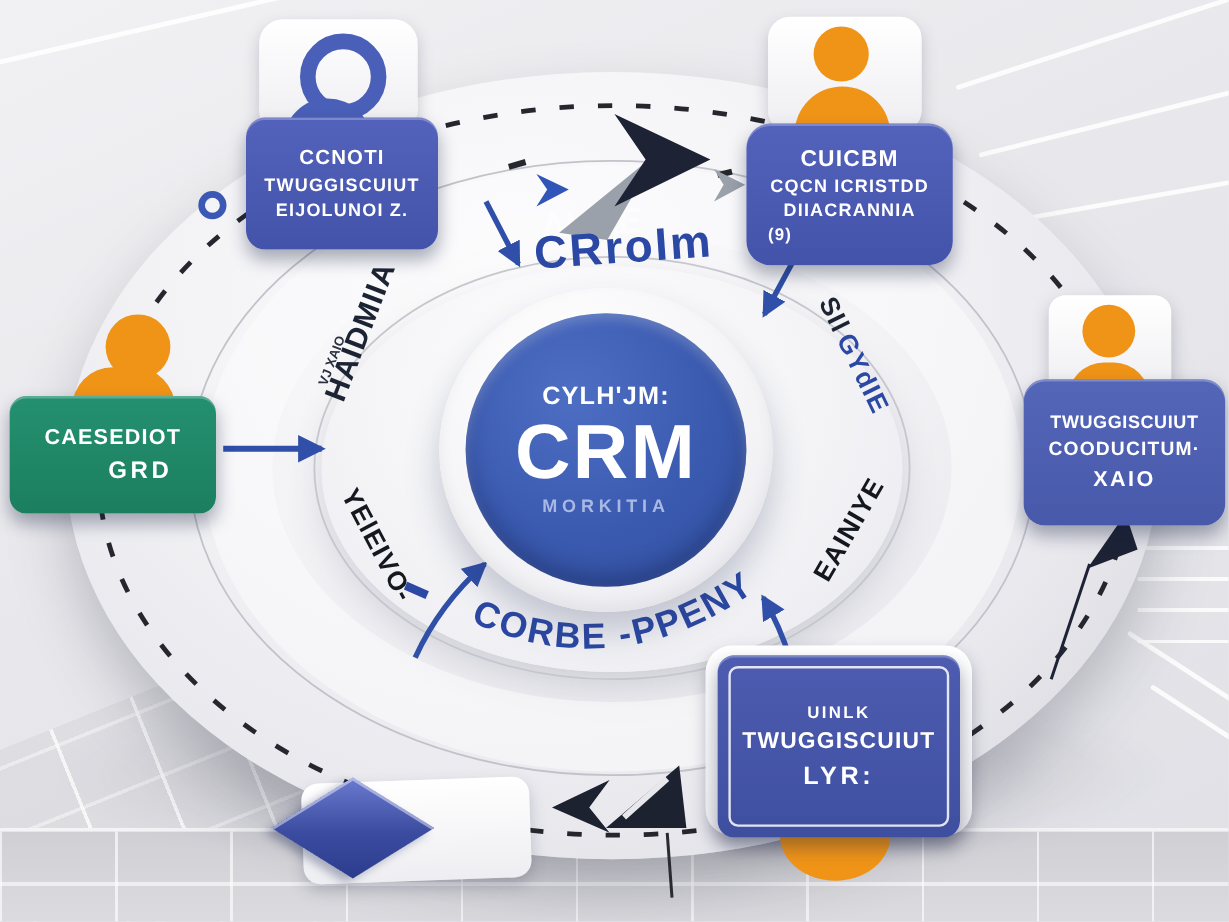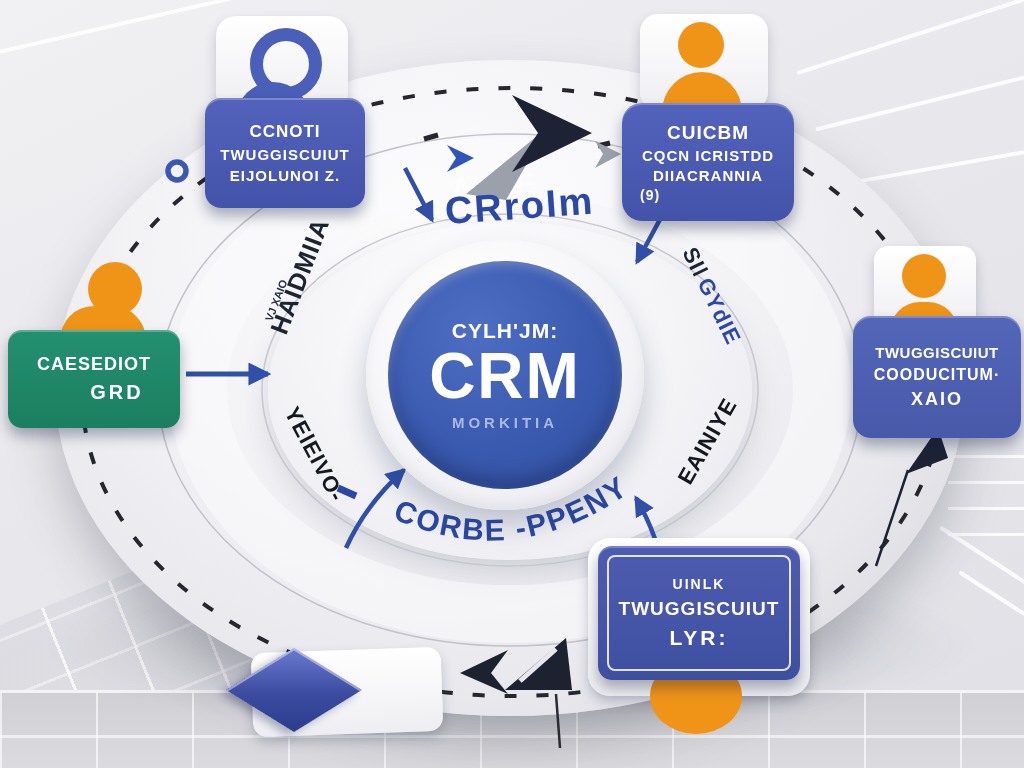--- a/index.html
+++ b/index.html
@@ -194,20 +194,20 @@
     <div class="l1" style="font-size:20px;margin-top:6px;letter-spacing:3px;margin-left:46px;">GRD</div>
   </div>
 
   <div class="box" style="left:853px;top:316px;width:168px;height:122px;border-radius:18px;background:linear-gradient(#5466b8,#4859aa);">
     <div style="font-size:15px;letter-spacing:.5px;">TWUGGISCUIUT</div>
     <div class="l1" style="font-size:16px;margin-top:5px;">COODUCITUM·</div>
     <div class="l1" style="font-size:18px;margin-top:5px;letter-spacing:2px;">XAIO</div>
   </div>
 
 
-  <div class="box" style="left:598px;top:546px;width:202px;height:134px;border-radius:14px;background:linear-gradient(#4d5cb0,#3f4fa0);">
+  <div class="box" style="left:598px;top:546px;width:202px;height:152px;border-radius:14px;background:linear-gradient(#4d5cb0,#3f4fa0);">
     <div class="inner"></div>
     <div class="l1" style="font-size:14px;letter-spacing:2px;">UINLK</div>
     <div class="l1" style="font-size:19px;margin-top:6px;">TWUGGISCUIUT</div>
     <div class="l1" style="font-size:21px;margin-top:6px;letter-spacing:3px;">LYR:</div>
   </div>
 
 </div>
 
 </body></html>

